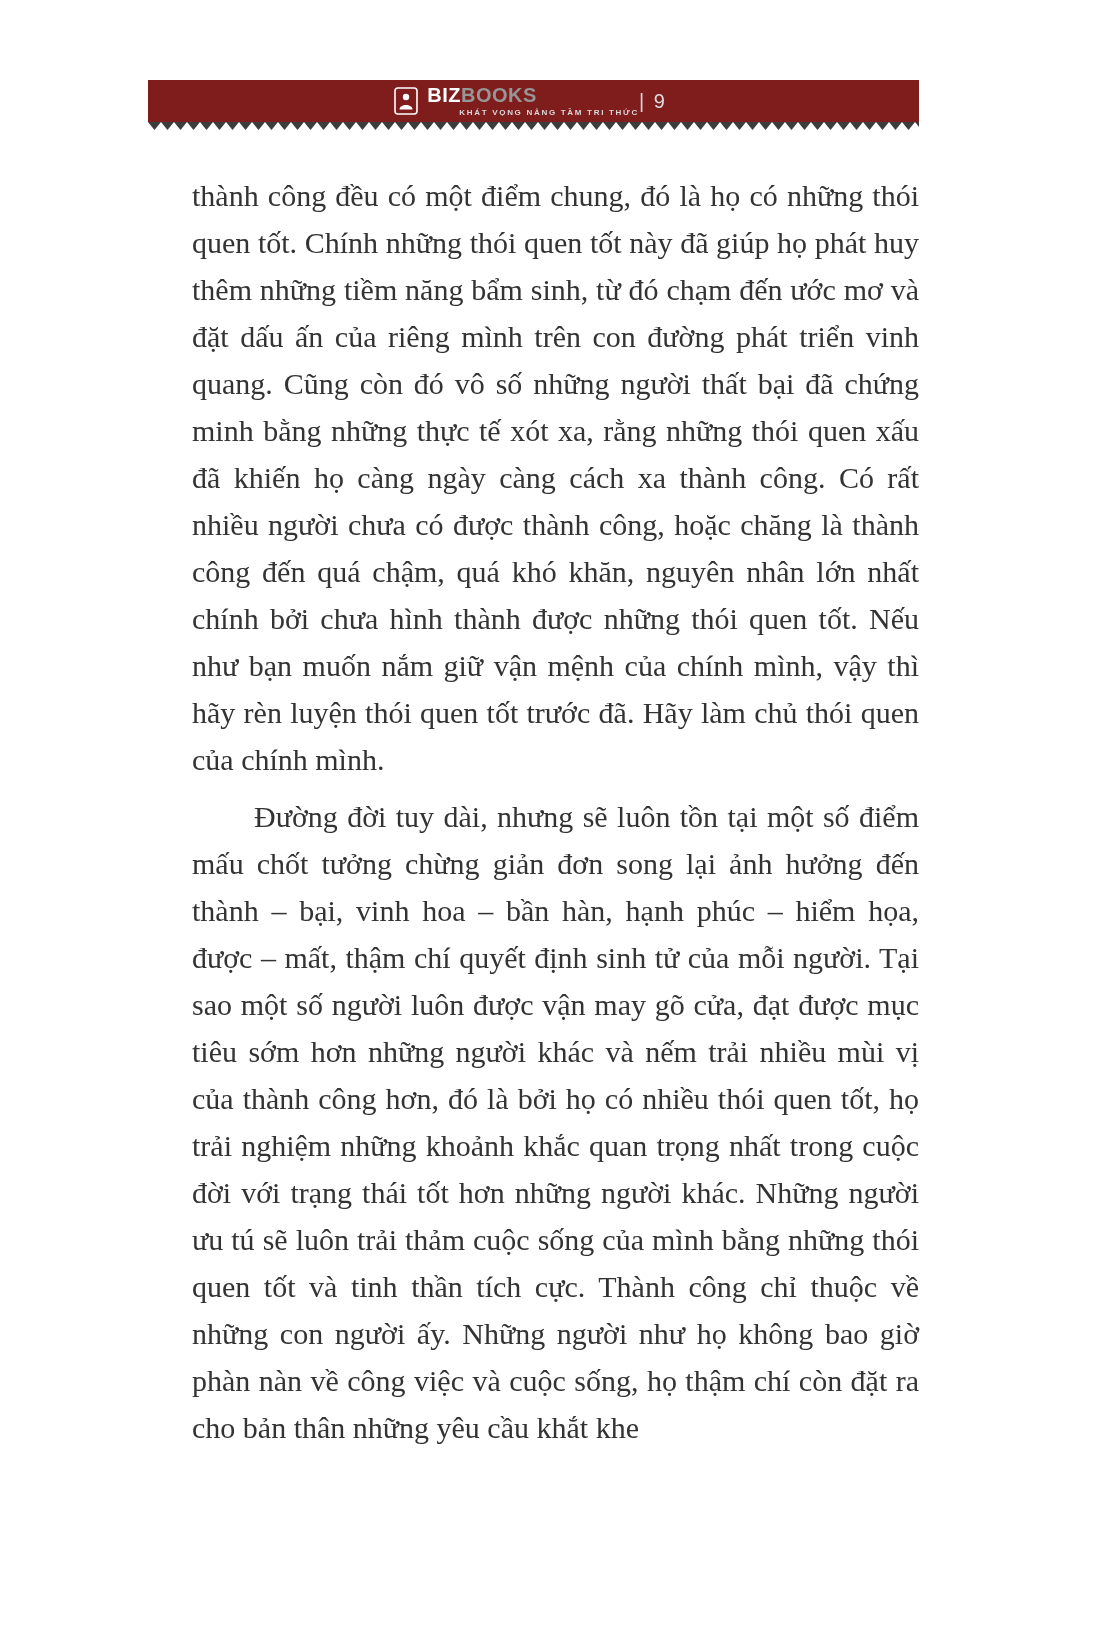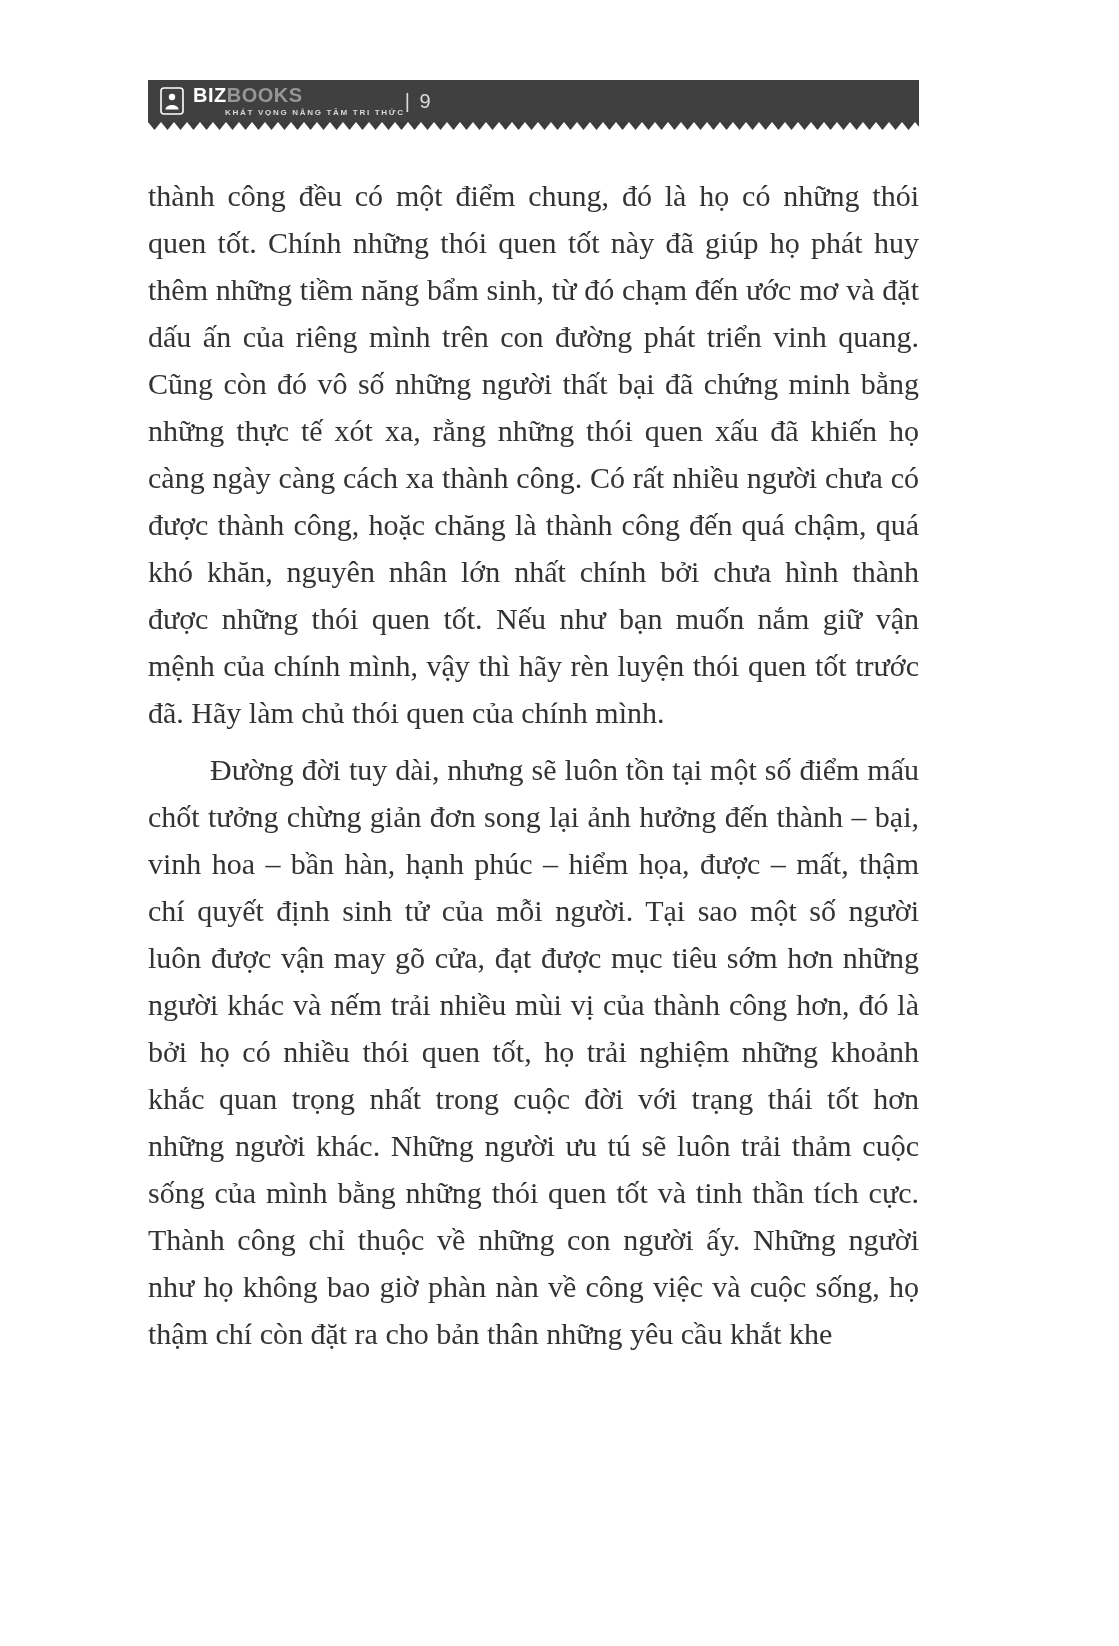--- a/index.html
+++ b/index.html
@@ -9,25 +9,25 @@
     height: 1646px;
     font-family: "Liberation Serif", serif;
     position: relative;
     overflow: hidden;
   }
   .page {
     padding: 80px 200px 0 148px;
   }
   
   .header-bar {
-    background: #404040;
+    background: #7f1d1d;
     height: 42px;
     display: flex;
     align-items: center;
-    justify-content: flex-start;
+    justify-content: center;
     padding: 0 18px 0 12px;
   }
   .zigzag-svg {
     display: block;
     width: 100%;
     height: 8px;
   }
   .brand {
     display: flex;
     align-items: center;
@@ -59,21 +59,21 @@
     white-space: nowrap;
     margin-left: 32px;
   }
   .page-number {
     font-family: "Liberation Sans", sans-serif;
     font-size: 20px;
     color: #dcdcdc;
     letter-spacing: 2px;
   }
   
-  main { margin-top: 42px; }
+  main { margin-top: 42px; margin-left: 44px; }
   .para {
     font-size: 30px;
     line-height: 47px;
     color: #333333;
     text-align: justify;
     text-justify: inter-word;
   }
   .para + .para { margin-top: 10px; }
   .para.indent { text-indent: 62px; }
 </style>

